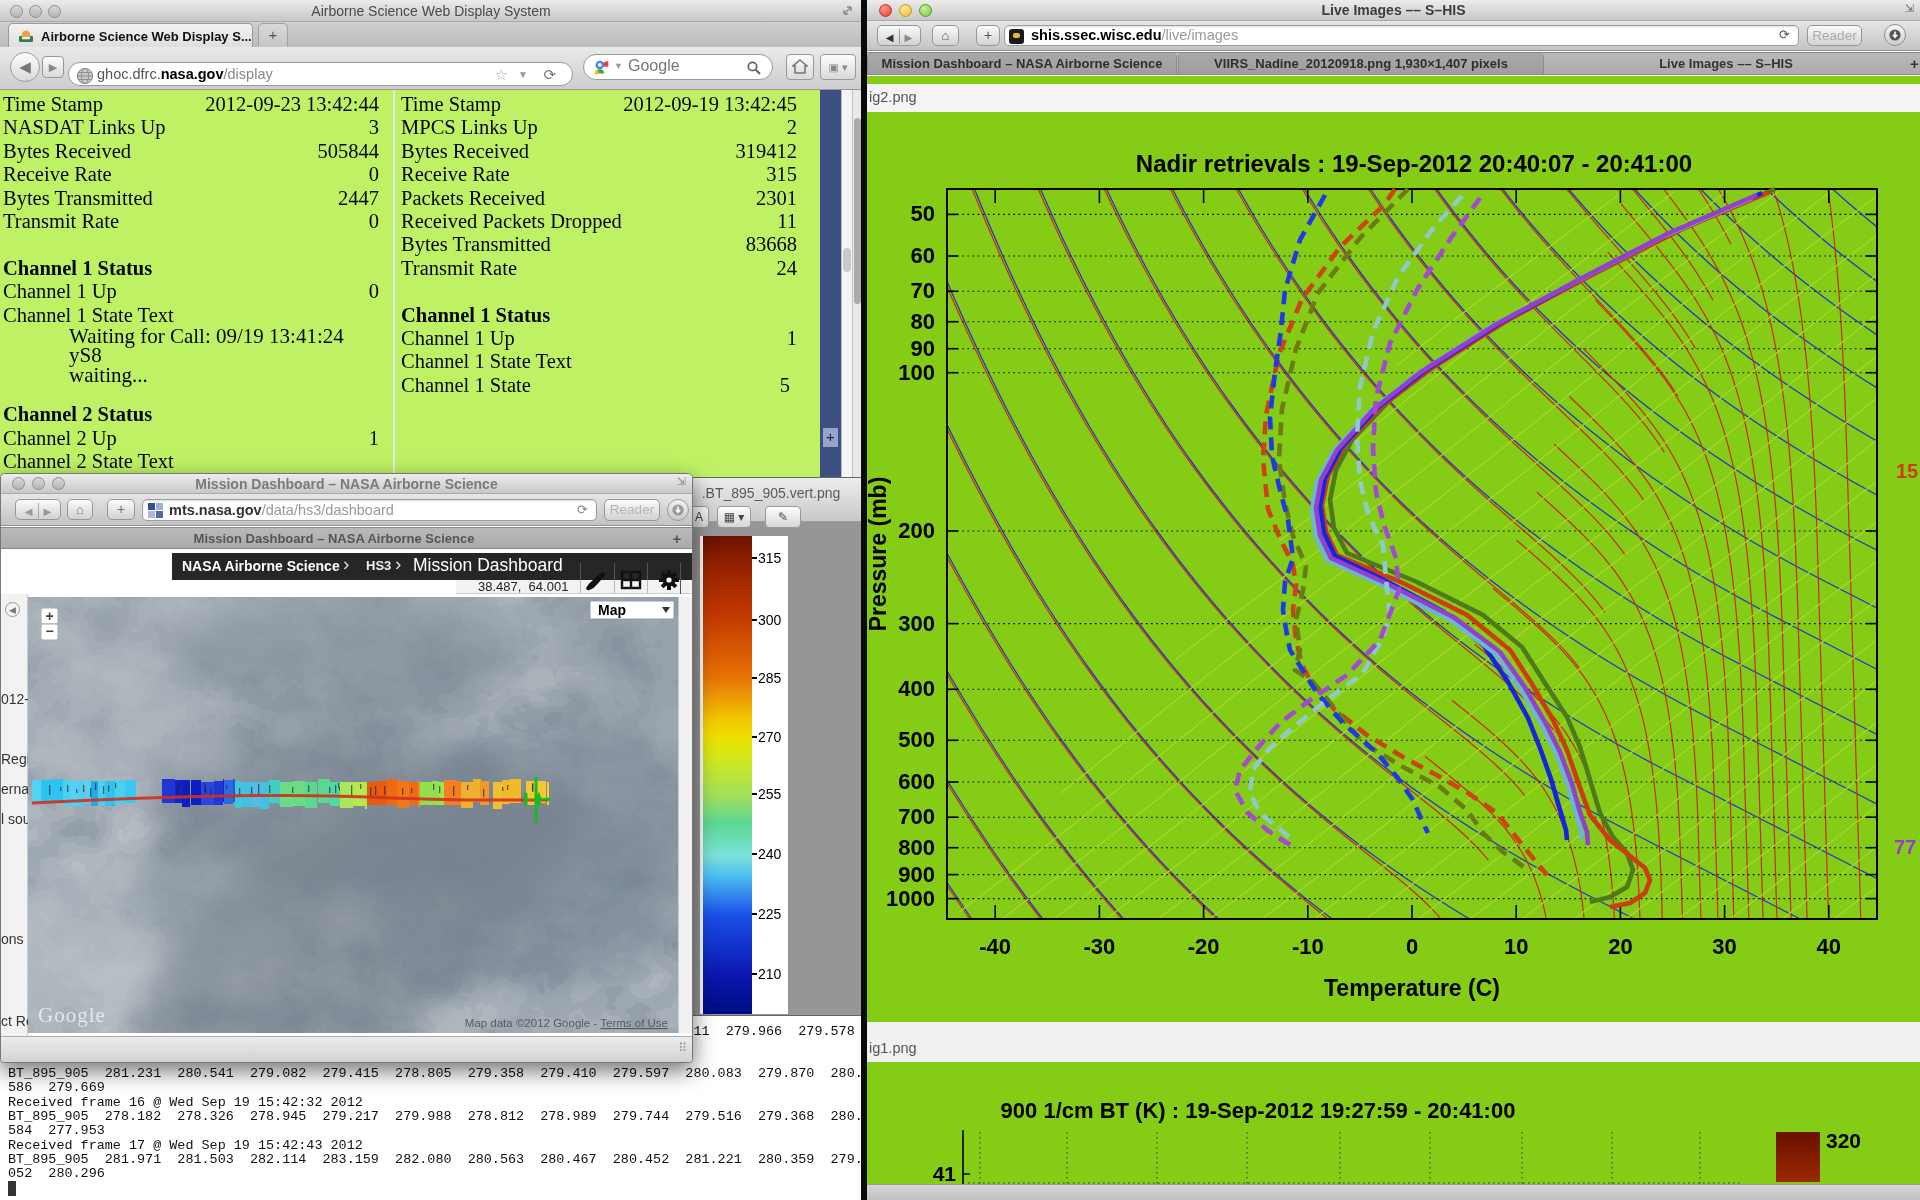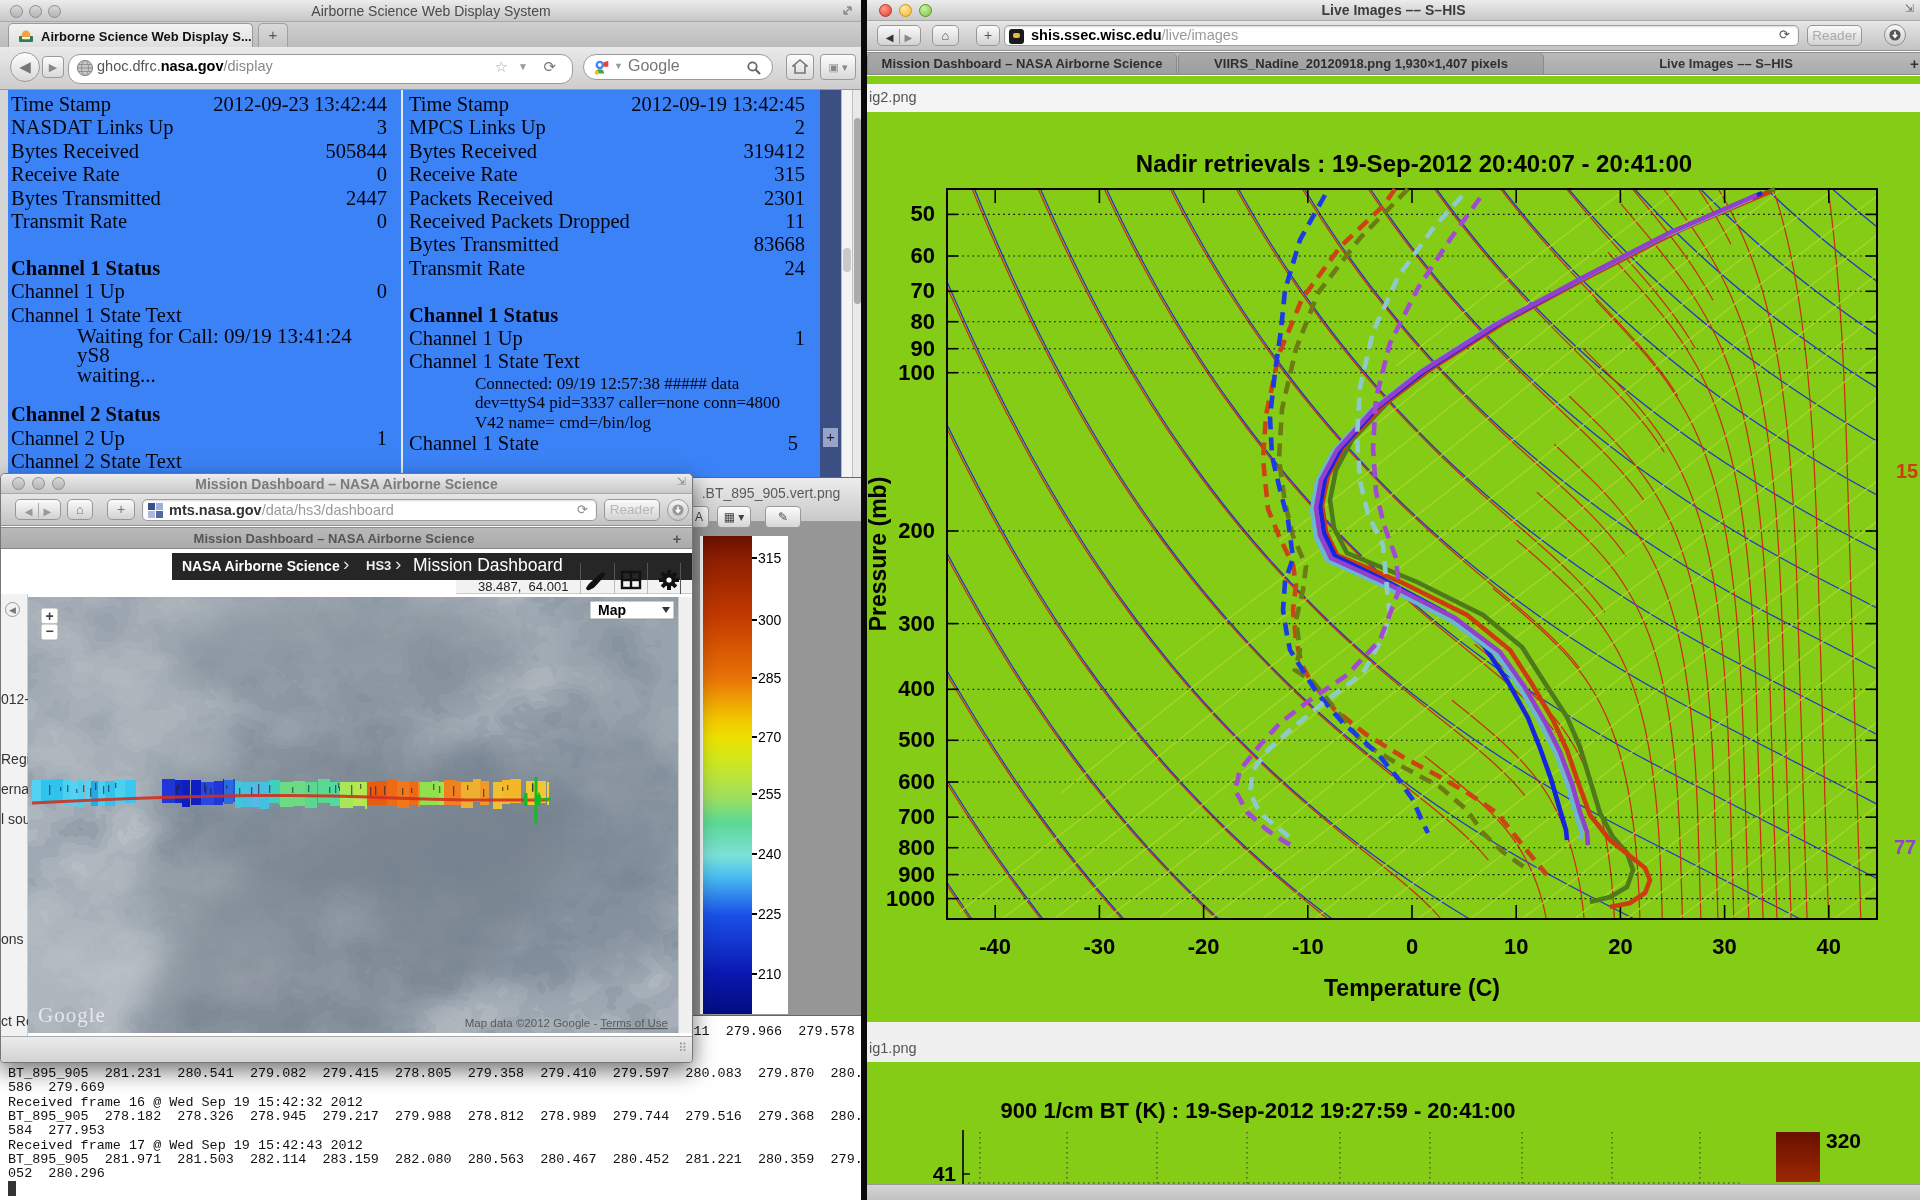--- a/index.html
+++ b/index.html
@@ -14,21 +14,21 @@
 #cbtitle{position:absolute;left:0;right:0;top:7px;text-align:center;font-size:14px;color:#5a5a5a}
 .cbbtn{position:absolute;top:28px;height:22px;background:linear-gradient(#fdfdfd,#d6d6d6);border:1px solid #999;border-radius:4px;color:#444;font-size:12px;text-align:center;line-height:20px}
 #cbstrip{position:absolute;left:63px;top:58px;width:88px;height:478px;background:#fff}
 #cbgrad{position:absolute;left:3px;top:0;width:49px;height:478px;background:linear-gradient(#691000,#8c1e00 4.6%,#c43a00 17%,#e87207 29.7%,#f2c400 38%,#eee000 42%,#cfe81e 47%,#9fdf5d 54.6%,#5cd894 60%,#7ce0d8 66.9%,#4cc0f0 71%,#1a50e8 79.3%,#0a18b0 91.6%,#000d80)}
 .cbl{position:absolute;left:58px;font-size:14px;color:#000}
 
 #ffx{left:0;top:0;width:862px;height:500px;background:#d6d6d6;overflow:hidden}
 #fftitle{height:22px;background:linear-gradient(#ececec,#c6c6c6);border-bottom:1px solid #a9a9a9;position:relative}
 #fftabs{height:25px;background:linear-gradient(#cfcfcf,#bcbcbc);position:relative}
 #ffnav{height:43px;background:linear-gradient(#eaeaea,#cdcdcd);border-bottom:1px solid #999;position:relative}
-#ffblue{position:absolute;left:8px;top:90px;width:884px;height:410px;background:#3b82f6;color:#05050f;font-family:"Liberation Serif",serif;font-size:20.5px;line-height:23.4px}
+#ffblue{position:absolute;left:0;top:90px;width:884px;height:410px;background:#bef264;color:#05050f;font-family:"Liberation Serif",serif;font-size:20.5px;line-height:23.4px}
 .ffcol{position:absolute;top:3px}
 .frow{position:relative;height:23.4px}
 .frow .v{position:absolute;right:0;top:0}
 #ffsb1{position:absolute;left:820px;top:90px;width:21px;height:410px;background:#3c4f82}
 #ffsb2{position:absolute;left:841px;top:90px;width:11px;height:410px;background:#f4f4f4;border-left:1px solid #bbb}
 #ffsb3{position:absolute;left:852px;top:90px;width:10px;height:410px;background:#e9e9e9;border-left:1px solid #c0c0c0}
 .ffbtn{position:absolute;background:linear-gradient(#fdfdfd,#d9d9d9);border:1px solid #9a9a9a}
 
 .stoolbar{position:absolute;left:0;right:0;background:linear-gradient(#e6e6e6,#c3c3c3)}
 .surl{position:absolute;background:#fff;border:1px solid #9e9e9e;border-radius:5px;font-size:15px;color:#000;box-shadow:inset 0 1px 2px rgba(0,0,0,.15)}
@@ -72,21 +72,21 @@
           <circle cx="8" cy="7" r="4.4" fill="#f2a23c"></circle>
           <rect x="4" y="9" width="8" height="2.2" fill="#eee"></rect>
         </svg>
    <span style="position:absolute;left:32px;top:5px;font-size:13px;font-weight:bold;color:#111;white-space:nowrap">Airborne Science Web Display S...</span>
   </div>
   <div style="position:absolute;left:258px;top:1px;width:30px;height:24px;background:linear-gradient(#d9d9d9,#c4c4c4);border:1px solid #a0a0a0;border-bottom:none;border-radius:5px 5px 0 0;text-align:center;font-size:15px;color:#555;line-height:22px">+</div>
  </div>
  <div id="ffnav">
   <div class="ffbtn" style="left:10px;top:5px;width:30px;height:30px;border-radius:15px;color:#777;font-size:15px;text-align:center;line-height:28px">◀</div>
   <div class="ffbtn" style="left:42px;top:9px;width:22px;height:22px;border-radius:4px;color:#888;font-size:11px;text-align:center;line-height:20px">▶</div>
-  <div class="ffbtn" style="left:68px;top:7px;width:505px;height:30px;border-radius:12px;background:#fff">
+  <div class="ffbtn" style="left:68px;top:15px;width:505px;height:24px;border-radius:12px;background:#fff">
     <svg width="18" height="18" viewBox="0 0 18 18" style="position:absolute;left:7px;top:4px">
           <circle cx="9" cy="9" r="7.6" fill="#c9c9c9" stroke="#808080"></circle>
           <ellipse cx="9" cy="9" rx="3.5" ry="7.6" fill="none" stroke="#909090"></ellipse>
           <line x1="1.4" y1="9" x2="16.6" y2="9" stroke="#909090"></line>
           <line x1="2.4" y1="5.5" x2="15.6" y2="5.5" stroke="#909090"></line>
           <line x1="2.4" y1="12.5" x2="15.6" y2="12.5" stroke="#909090"></line>
         </svg>
     <span style="position:absolute;left:28px;top:3px;font-size:14.5px;color:#555;white-space:nowrap">ghoc.dfrc.<b style="color:#000">nasa.gov</b><span style="color:#888">/display</span></span>
     <span style="position:absolute;right:64px;top:3px;color:#aaa;font-size:15px">☆</span>
     <span style="position:absolute;right:44px;top:6px;color:#999;font-size:10px">▼</span>
@@ -140,21 +140,20 @@
    <div class="frow">Bytes Received<span class="v">319412</span></div>
    <div class="frow">Receive Rate<span class="v">315</span></div>
    <div class="frow">Packets Received<span class="v">2301</span></div>
    <div class="frow">Received Packets Dropped<span class="v">11</span></div>
    <div class="frow">Bytes Transmitted<span class="v">83668</span></div>
    <div class="frow">Transmit Rate<span class="v">24</span></div>
    <div class="frow"></div>
    <div class="frow"><b>Channel 1 Status</b></div>
    <div class="frow">Channel 1 Up<span class="v">1</span></div>
    <div class="frow">Channel 1 State Text</div>
-   <div style="padding-left:66px;font-size:17px;line-height:19.4px">Connected: 09/19 12:57:38 ##### data<br>dev=ttyS4 pid=3337 caller=none conn=4800<br>V42 name= cmd=/bin/log</div>
    <div class="frow">Channel 1 State<span class="v" style="right:7px">5</span></div>
   </div>
    </div>
  <div id="ffsb1"></div>
  <div style="position:absolute;left:823px;top:428px;width:15px;height:19px;background:#97a3cb;color:#222;font-size:15px;text-align:center;line-height:18px">+</div>
  <div id="ffsb2">
       <div style="position:absolute;left:1px;top:158px;width:8px;height:24px;background:#c9c9c9;border-radius:4px"></div>
     </div>
  <div id="ffsb3">
       <div style="position:absolute;left:1px;top:28px;width:7px;height:186px;background:#ababab;border-radius:4px"></div>

